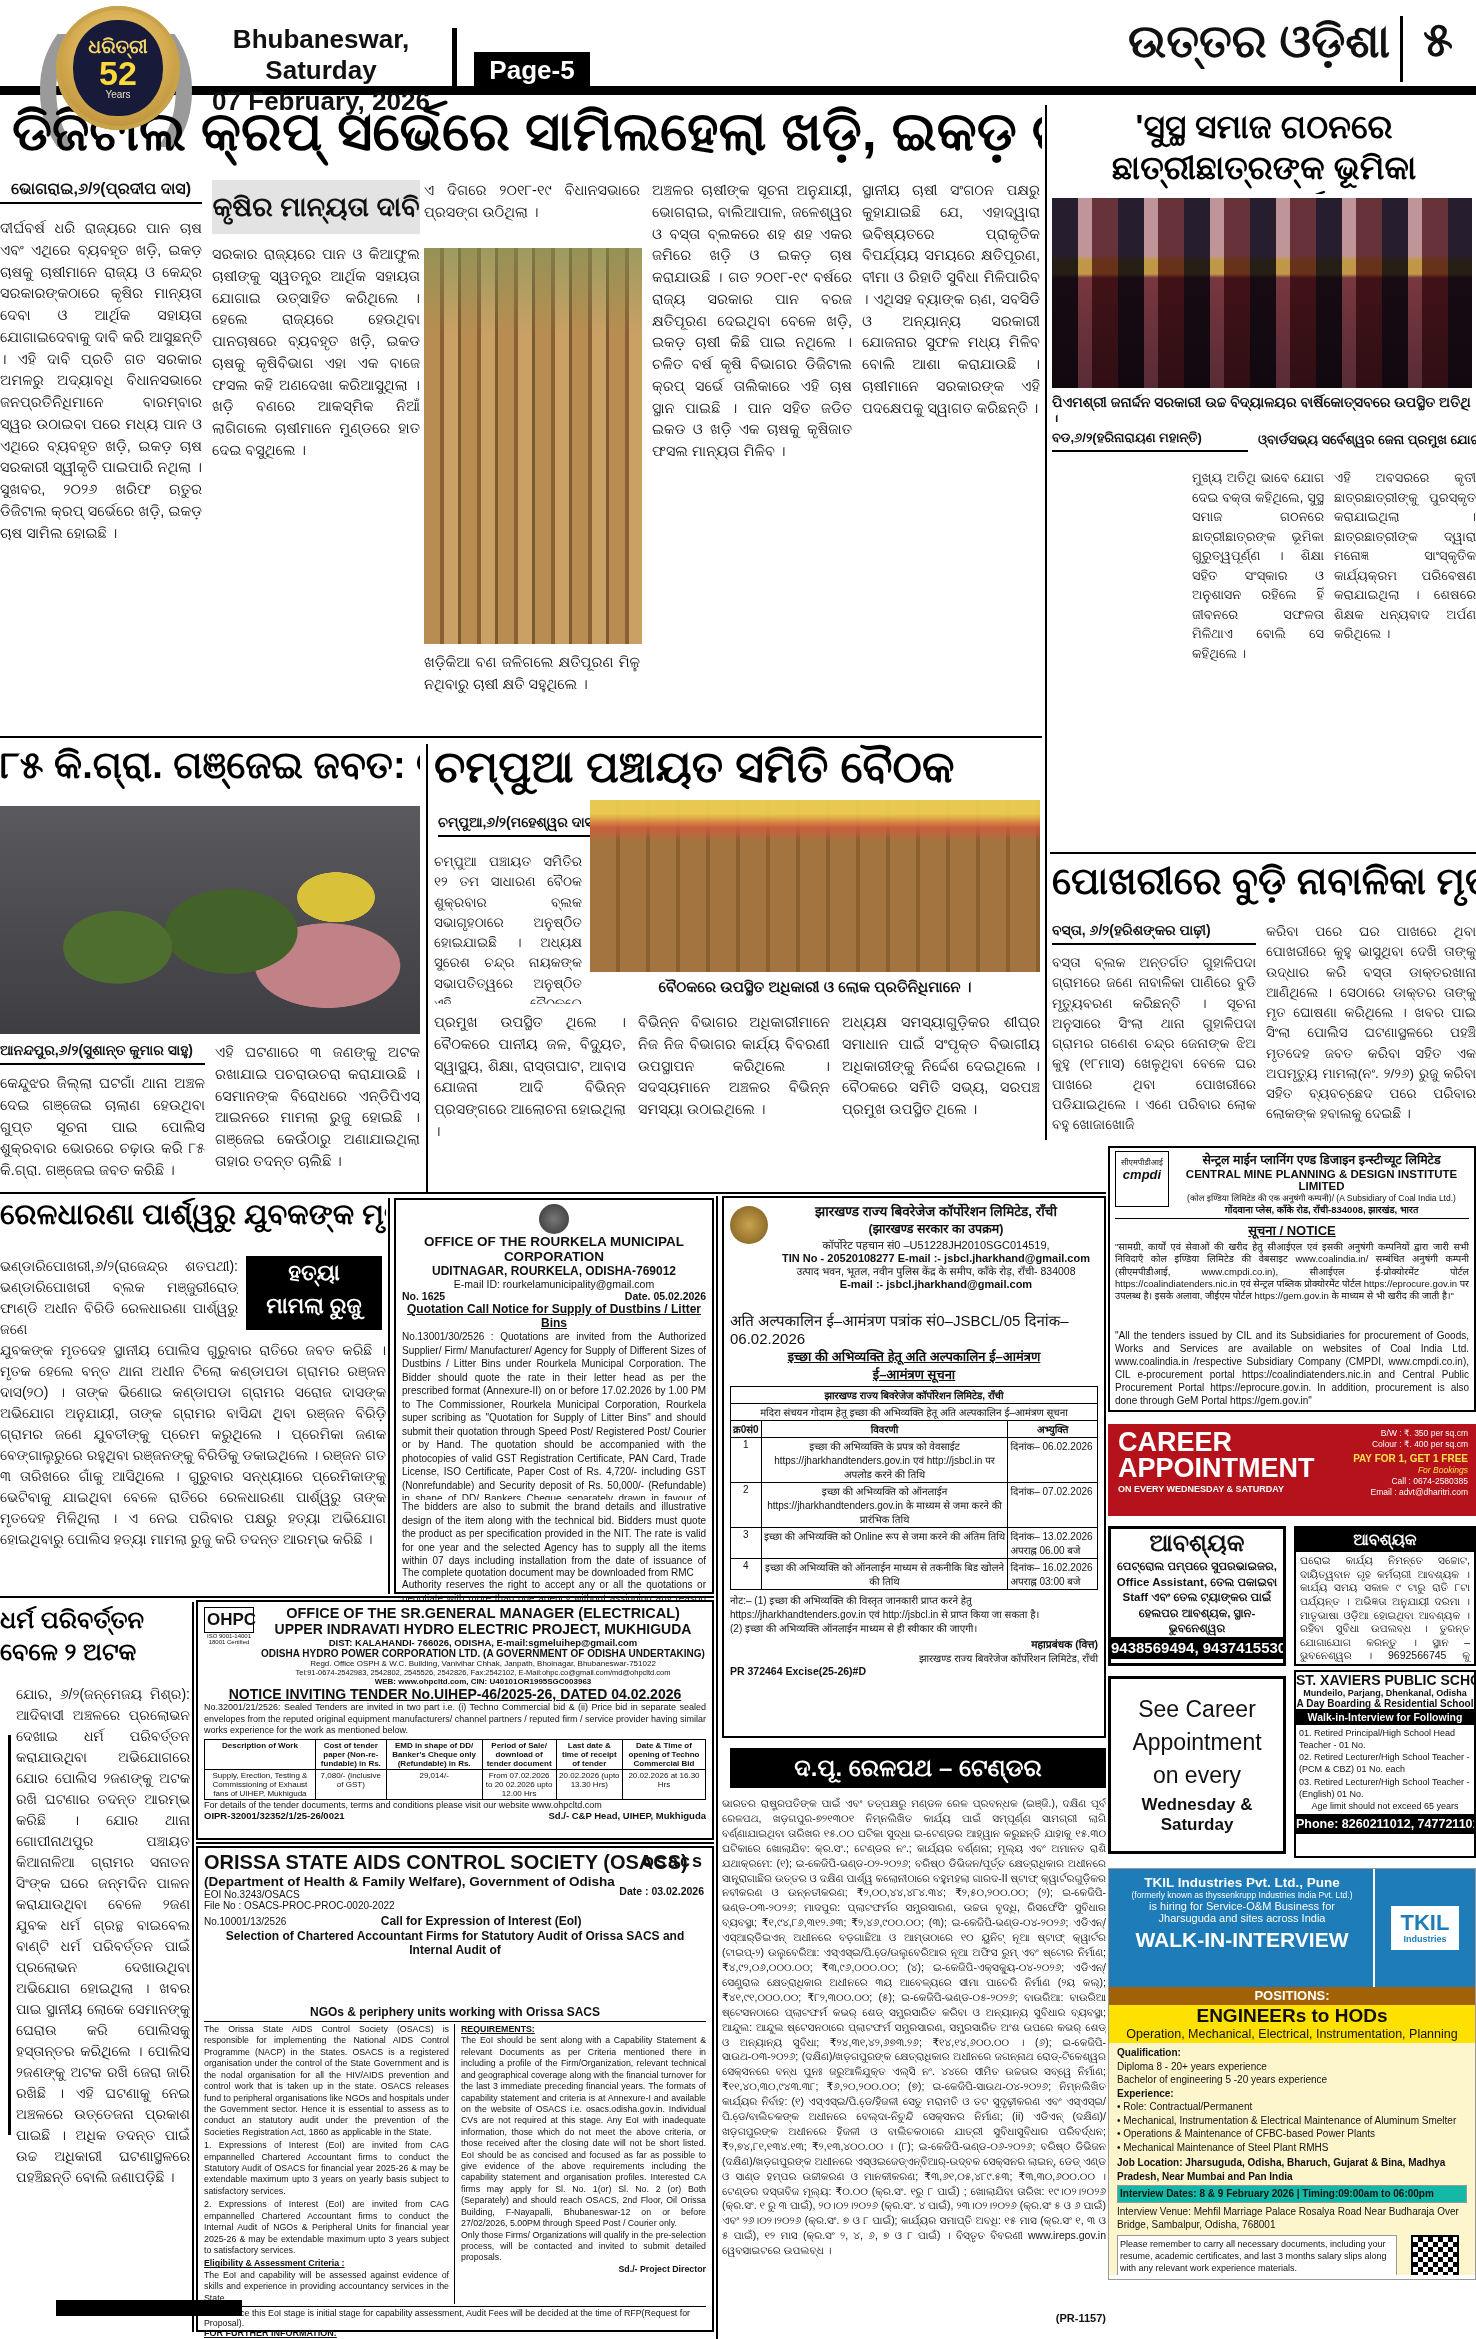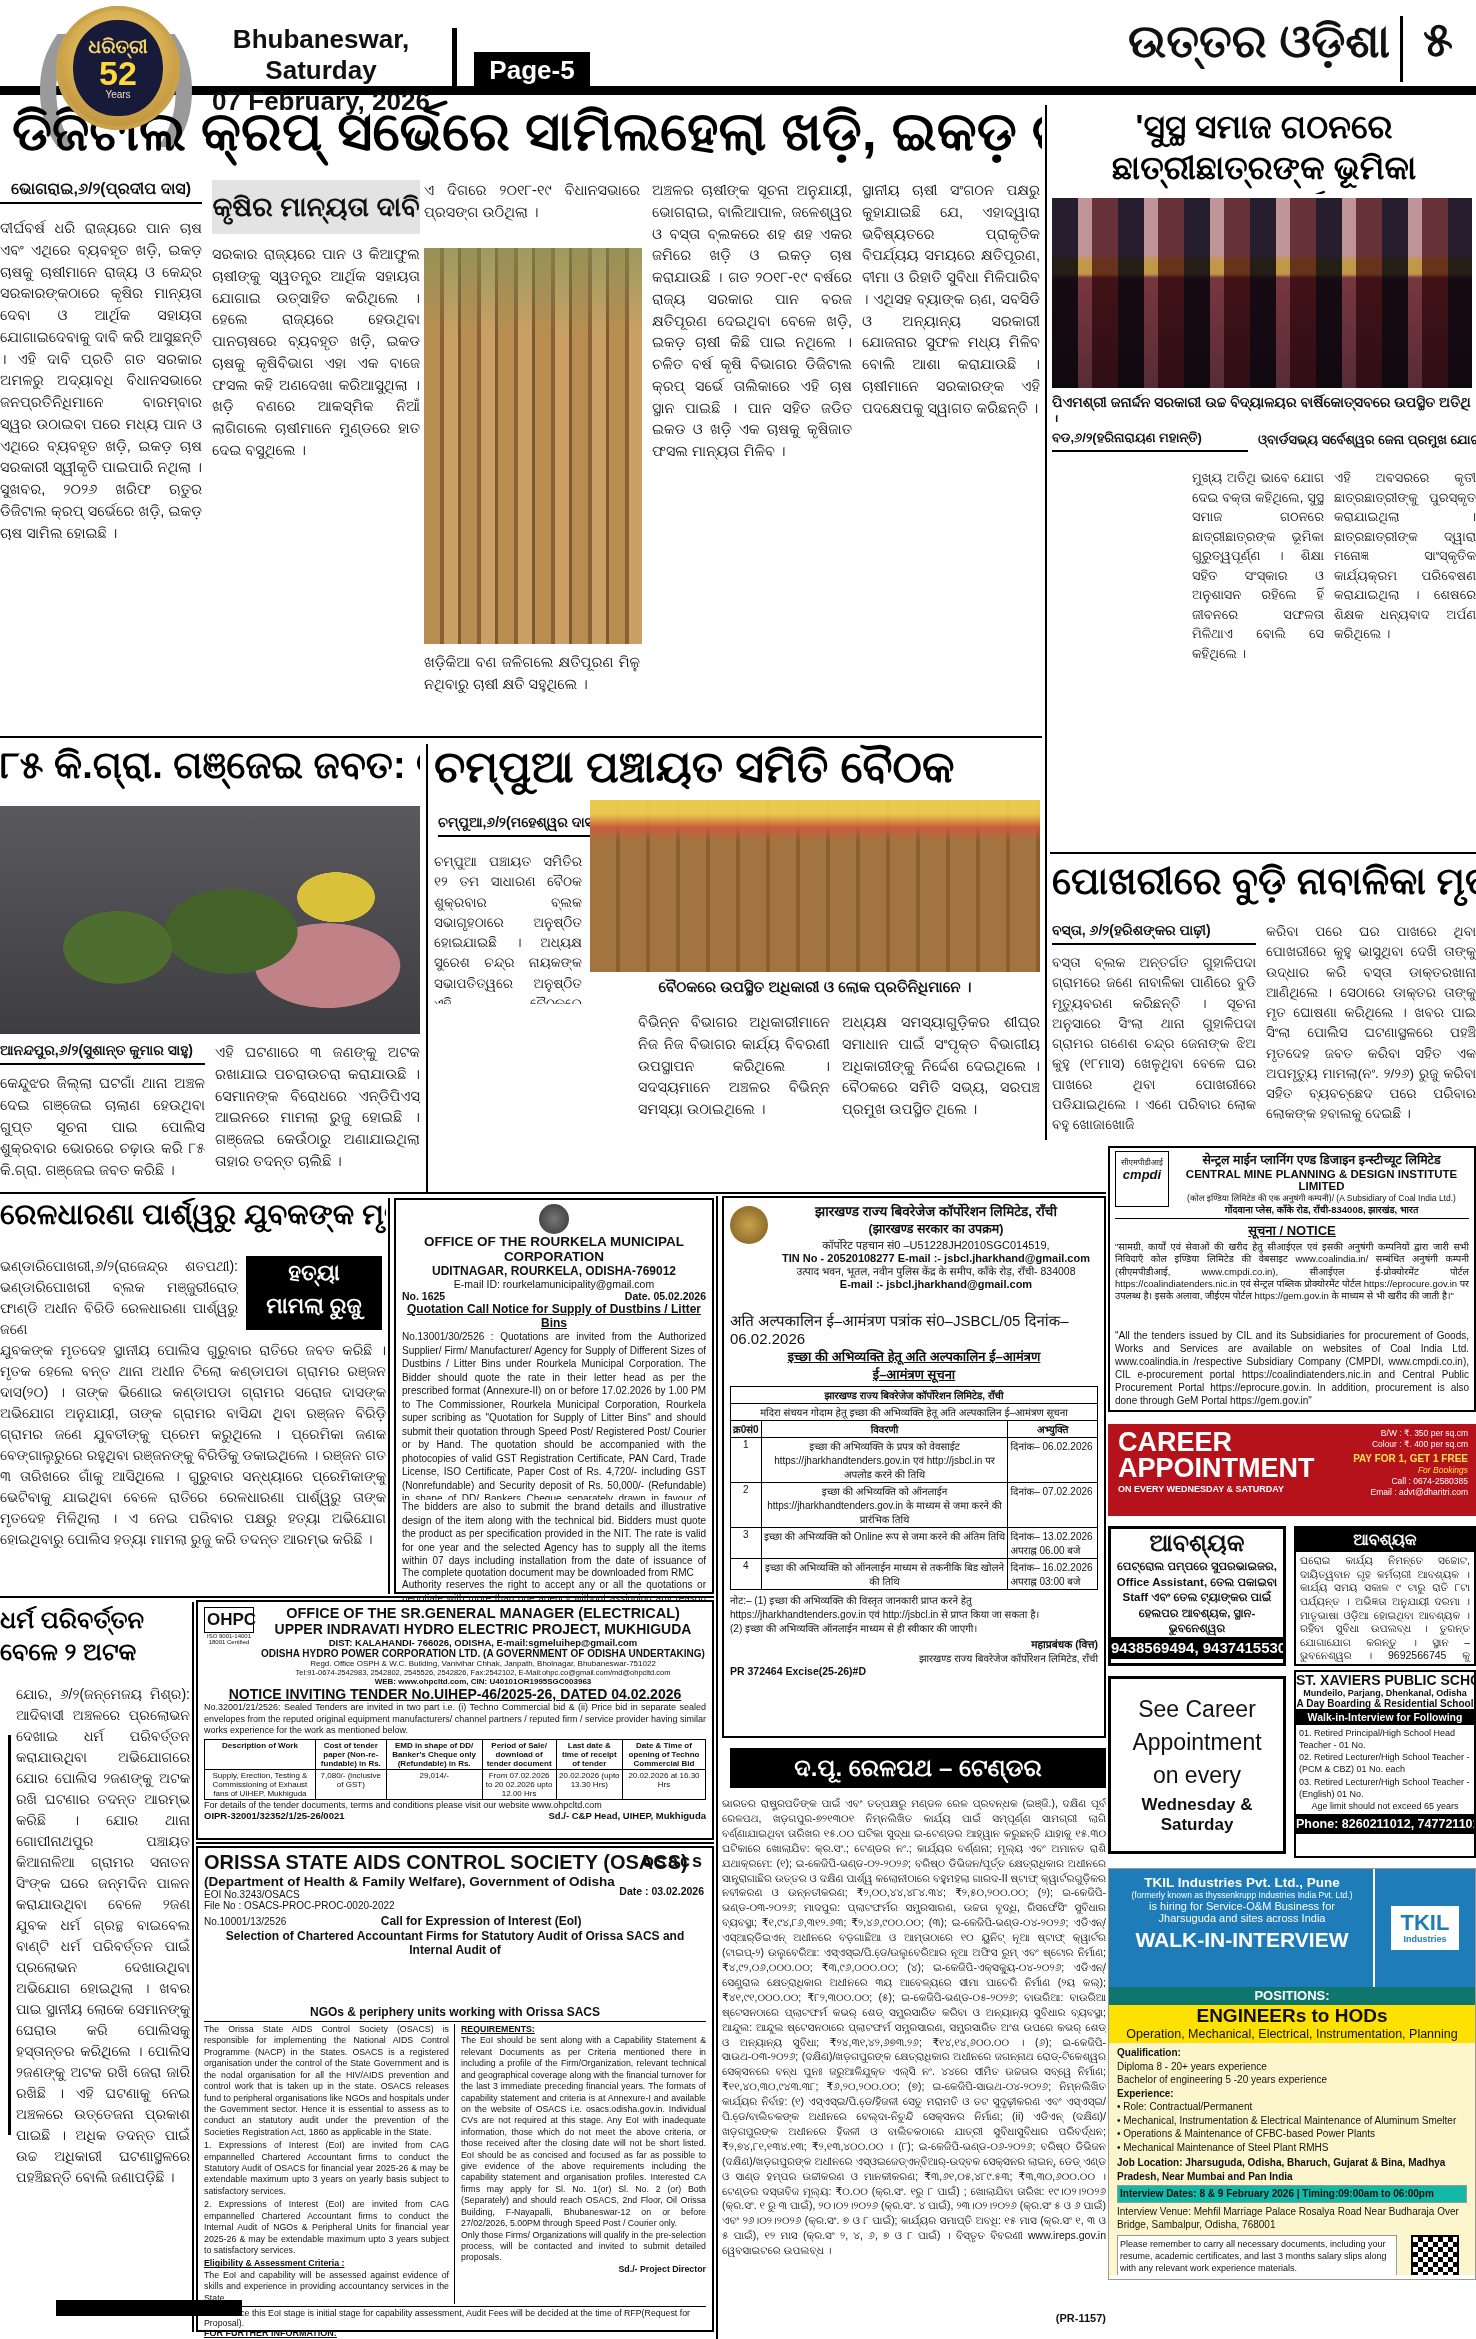--- a/index.html
+++ b/index.html
@@ -108,20 +108,21 @@
   </div>
   <div class="abs odia-body just ohid" style="left:215px;top:1042px;width:205px;height:148px;">ଏହି ଘଟଣାରେ ୩ ଜଣଙ୍କୁ ଅଟକ ରଖାଯାଇ ପଚରାଉଚରା କରାଯାଉଛି । ସେମାନଙ୍କ ବିରୋଧରେ ଏନ୍‌ଡିପିଏସ୍ ଆଇନରେ ମାମଲା ରୁଜୁ ହୋଇଛି । ଗଞ୍ଜେଇ କେଉଁଠାରୁ ଅଣାଯାଇଥିଲା ତାହାର ତଦନ୍ତ ଚାଲିଛି ।</div>
 
   <div class="abs rule-v" style="left:426px;top:744px;width:2px;height:448px;"></div>
 
   <div class="abs headline ohid" style="left:434px;top:742px;width:606px;height:62px;font-size:44px;white-space:nowrap;">ଚମ୍ପୁଆ ପଞ୍ଚାୟତ ସମିତି ବୈଠକ</div>
   <div class="abs byline ohid" style="left:438px;top:814px;width:186px;font-size:14px;white-space:nowrap;">ଚମ୍ପୁଆ,୬/୨(ମହେଶ୍ୱର ଦାସ)</div>
   <div class="abs odia-body just ohid" style="left:434px;top:852px;width:148px;height:152px;font-size:13.5px;">ଚମ୍ପୁଆ ପଞ୍ଚାୟତ ସମିତିର ୧୨ ତମ ସାଧାରଣ ବୈଠକ ଶୁକ୍ରବାର ବ୍ଲକ ସଭାଗୃହଠାରେ ଅନୁଷ୍ଠିତ ହୋଇଯାଇଛି । ଅଧ୍ୟକ୍ଷ ସୁରେଶ ଚନ୍ଦ୍ର ନାୟକଙ୍କ ସଭାପତିତ୍ୱରେ ଅନୁଷ୍ଠିତ ଏହି ବୈଠକରେ ଅନ୍ୟମାନଙ୍କ ମଧ୍ୟରେ ବିଡିଓ ସ୍ମୃତି ରଞ୍ଜନ ସାହୁ, ଏବିଡିଓ</div>
   <div class="abs photo photo-meeting" style="left:590px;top:800px;width:450px;height:172px;"></div>
   <div class="abs caption ctr ohid" style="left:590px;top:978px;width:450px;height:26px;">ବୈଠକରେ ଉପସ୍ଥିତ ଅଧିକାରୀ ଓ ଲୋକ ପ୍ରତିନିଧିମାନେ ।</div>
+  <div class="abs odia-body just ohid" style="left:434px;top:1012px;width:192px;height:178px;">ପ୍ରମୁଖ ଉପସ୍ଥିତ ଥିଲେ । ବୈଠକରେ ପାନୀୟ ଜଳ, ବିଦ୍ୟୁତ, ସ୍ୱାସ୍ଥ୍ୟ, ଶିକ୍ଷା, ରାସ୍ତାଘାଟ, ଆବାସ ଯୋଜନା ଆଦି ବିଭିନ୍ନ ପ୍ରସଙ୍ଗରେ ଆଲୋଚନା ହୋଇଥିଲା ।</div>
   <div class="abs odia-body just ohid" style="left:638px;top:1012px;width:192px;height:178px;">ବିଭିନ୍ନ ବିଭାଗର ଅଧିକାରୀମାନେ ନିଜ ନିଜ ବିଭାଗର କାର୍ଯ୍ୟ ବିବରଣୀ ଉପସ୍ଥାପନ କରିଥିଲେ । ସଦସ୍ୟମାନେ ଅଞ୍ଚଳର ବିଭିନ୍ନ ସମସ୍ୟା ଉଠାଇଥିଲେ ।</div>
   <div class="abs odia-body just ohid" style="left:842px;top:1012px;width:198px;height:178px;">ଅଧ୍ୟକ୍ଷ ସମସ୍ୟାଗୁଡ଼ିକର ଶୀଘ୍ର ସମାଧାନ ପାଇଁ ସଂପୃକ୍ତ ବିଭାଗୀୟ ଅଧିକାରୀଙ୍କୁ ନିର୍ଦ୍ଦେଶ ଦେଇଥିଲେ । ବୈଠକରେ ସମିତି ସଭ୍ୟ, ସରପଞ୍ଚ ପ୍ରମୁଖ ଉପସ୍ଥିତ ଥିଲେ ।</div>
 
   <div class="abs rule-v" style="left:1045px;top:105px;width:2px;height:1035px;"></div>
 
   <div class="abs headline ctr ohid" style="left:1052px;top:106px;width:424px;height:88px;font-size:33px;line-height:1.25;">'ସୁସ୍ଥ ସମାଜ ଗଠନରେ ଛାତ୍ରୀଛାତ୍ରଙ୍କ ଭୂମିକା ଗୁରୁତ୍ୱପୂର୍ଣ୍ଣ'</div>
   <div class="abs photo photo-crowd" style="left:1052px;top:198px;width:420px;height:190px;"></div>
   <div class="abs caption ohid" style="left:1052px;top:394px;width:420px;height:28px;font-size:14px;">ପିଏମଶ୍ରୀ ଜନାର୍ଦ୍ଦନ ସରକାରୀ ଉଚ୍ଚ ବିଦ୍ୟାଳୟର ବାର୍ଷିକୋତ୍ସବରେ ଉପସ୍ଥିତ ଅତିଥି ।</div>
   <div class="abs byline ohid" style="left:1052px;top:430px;width:196px;font-size:13px;white-space:nowrap;">ବଡ,୬/୨(ହରିନାରାୟଣ ମହାନ୍ତି)</div>
   <div class="abs b ohid" style="left:1258px;top:432px;width:218px;font-size:13px;white-space:nowrap;">ଓ୍ବାର୍ଡସଭ୍ୟ ସର୍ବେଶ୍ୱର ଜେନା ପ୍ରମୁଖ ଯୋଗ</div>
@@ -307,21 +308,21 @@
         <div style="font-size:11px;">Jharsuguda and sites across India</div>
         <div class="b" style="font-size:21px;margin-top:4px;">WALK-IN-INTERVIEW</div>
       </div>
       <div style="position:absolute;right:0;top:0;width:100px;height:100%;border-left:2px solid #fff;display:flex;align-items:center;justify-content:center;">
         <div style="background:#fff;color:#1e7db8;text-align:center;padding:6px 10px;">
           <div class="b" style="font-size:22px;line-height:1;">TKIL</div>
           <div class="b" style="font-size:9px;">Industries</div>
         </div>
       </div>
     </div>
-    <div class="b ctr" style="background:#0f766e;color:#fff;font-size:13px;height:18px;line-height:18px;">POSITIONS:</div>
+    <div class="b ctr" style="background:#a16207;color:#fff;font-size:13px;height:18px;line-height:18px;">POSITIONS:</div>
     <div style="background:#ffe100;">
       <div class="b ctr" style="font-size:19px;">ENGINEERs to HODs</div>
       <div class="ctr" style="font-size:12.5px;padding-bottom:2px;">Operation, Mechanical, Electrical, Instrumentation, Planning</div>
     </div>
     <div style="background:#fdf6cd;padding:3px 8px;font-size:10px;line-height:1.35;height:232px;box-sizing:border-box;overflow:hidden;">
       <div class="b">Qualification:</div>
       <div>Diploma 8 - 20+ years experience</div>
       <div>Bachelor of engineering 5 -20 years experience</div>
       <div class="b">Experience:</div>
       <div>• <span>Role: Contractual/Permanent</span></div>

